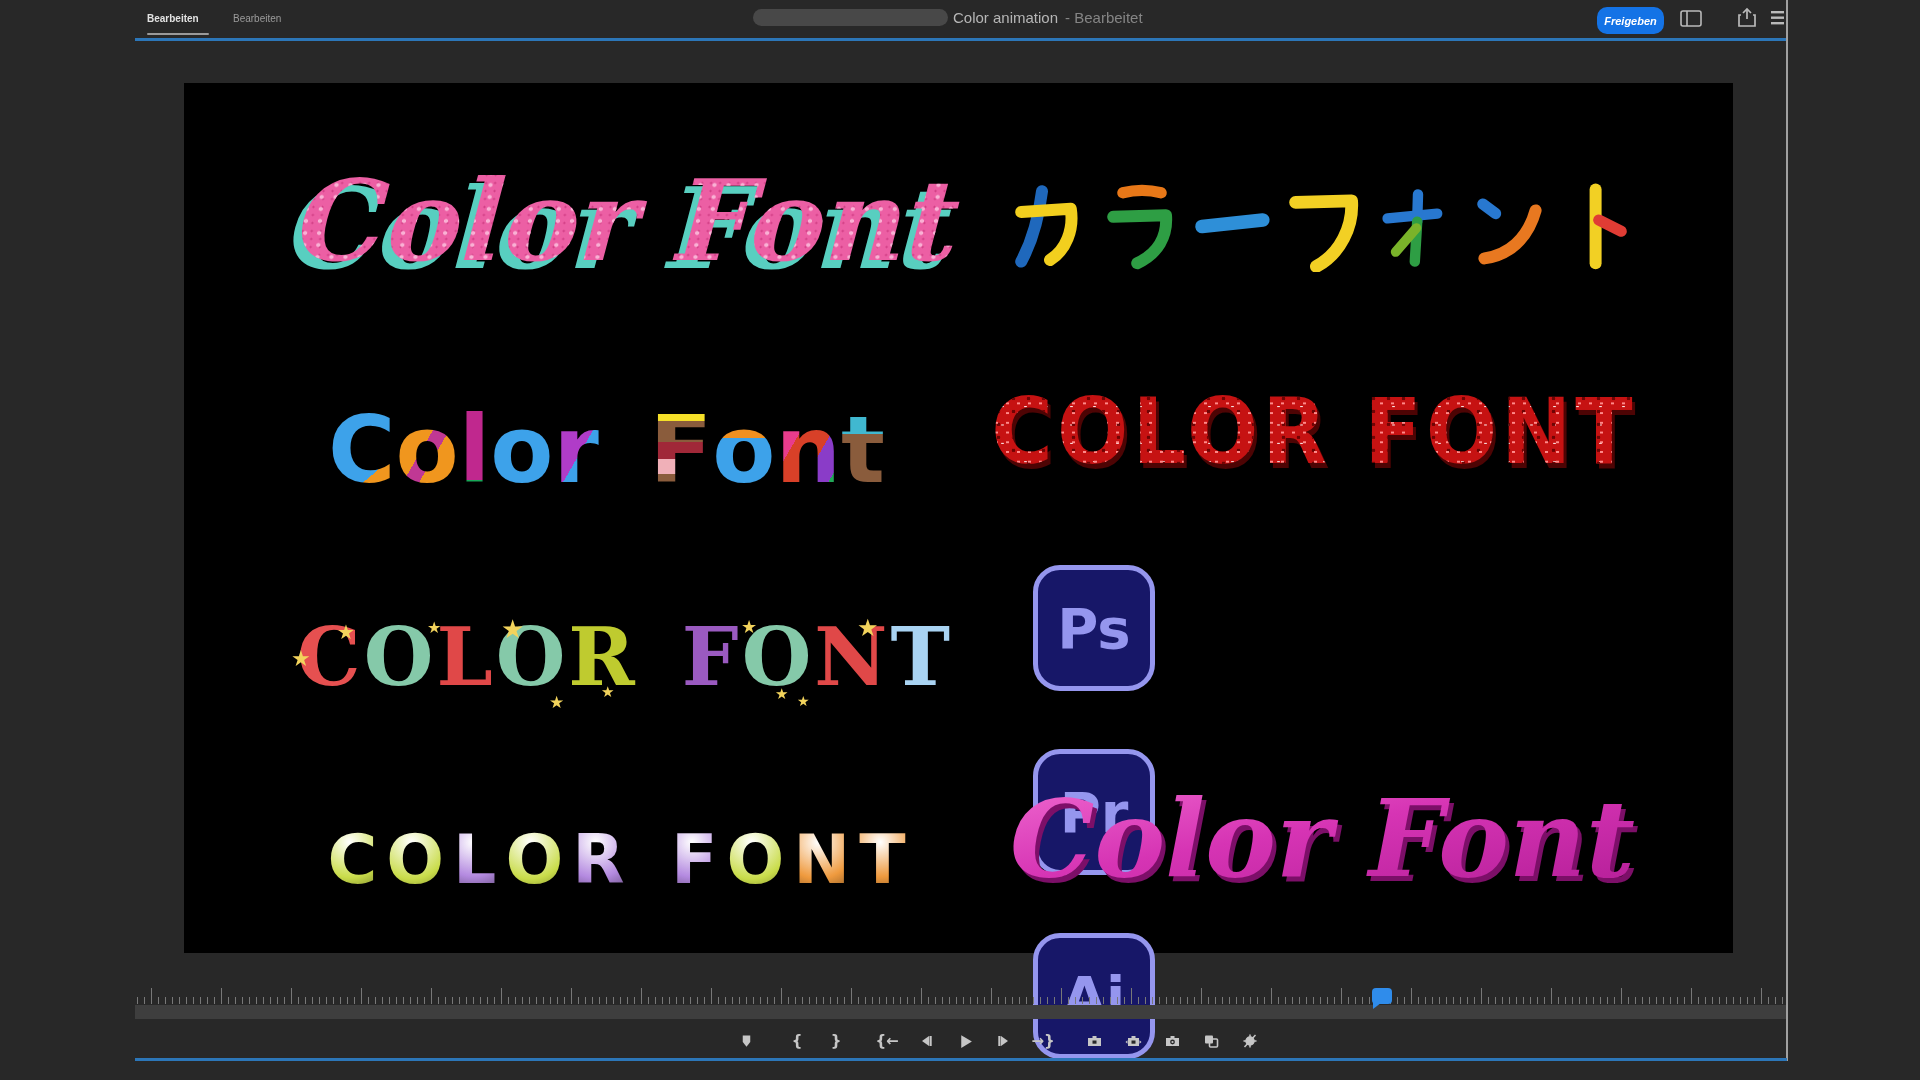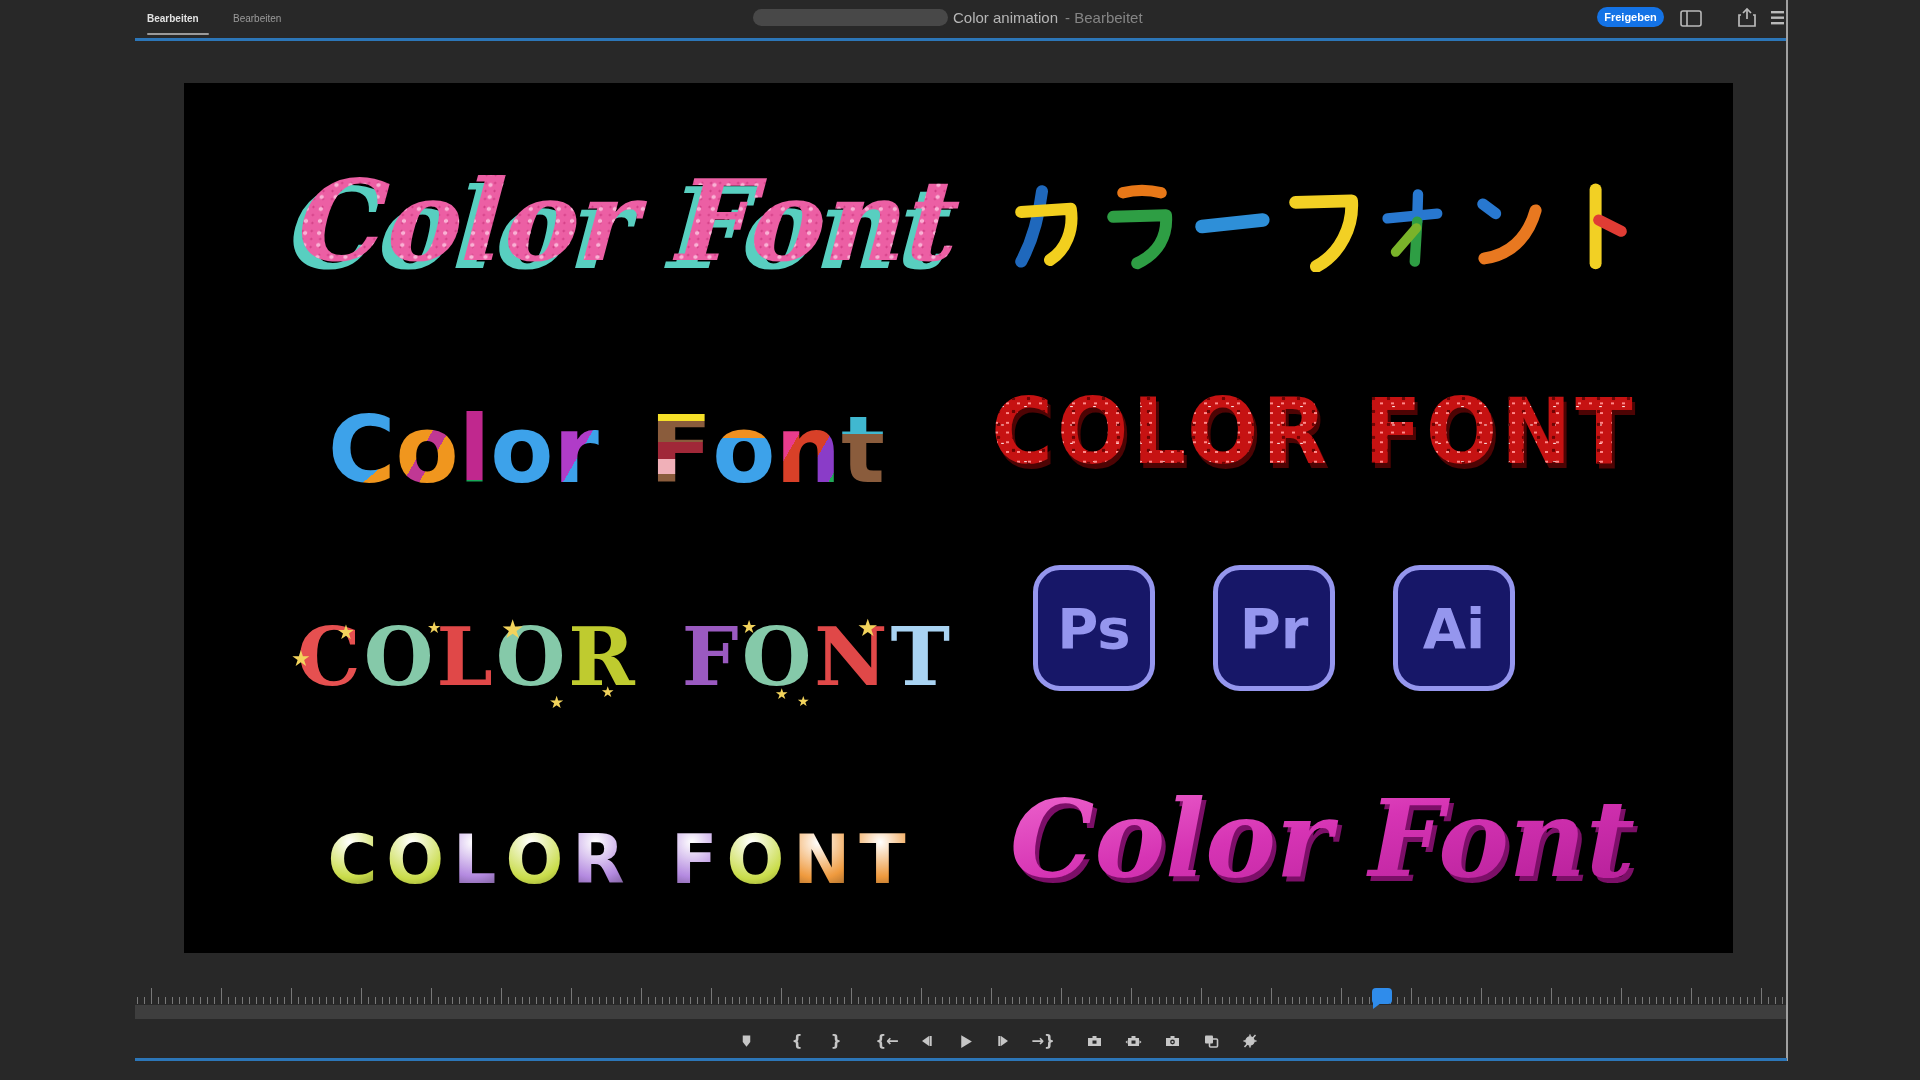--- a/index.html
+++ b/index.html
@@ -9,23 +9,23 @@
   
   .topbar{left:0;top:0;width:1920px;height:38px;}
   .tab{top:9px;font-size:10px;line-height:20px;cursor:default;}
   .tab-active{color:var(--text_bright,#e2e2e2);font-weight:bold;}
   .tab-inactive{color:var(--text_dim,#9b9b9b);}
   .tab-underline{top:33px;height:2px;background:#9a9a9a;border-radius:1px;}
   .proj-pill{left:753px;top:9px;width:195px;height:17px;border-radius:9px;background:#484848;}
   .title-wrap{left:953px;top:9px;font-size:15px;display:flex;gap:7px;white-space:nowrap;}
   .title-main{color:#b6b6b6;}
   .title-mod{color:#858585;text-align:right;}
-  .share-btn{left:1597px;top:7px;width:67px;height:20px;border-radius:10px;
+  .share-btn{left:1597px;top:7px;width:67px;height:27px;border-radius:10px;
              background:var(--share_btn,#1473e6);color:#fff;font-size:11px;font-weight:bold;
-             display:flex;align-items:center;justify-content:center;}
+             display:flex;align-items:center;justify-content:center;font-style:italic;}
   .hicon{color:#b9b9b9;}
   .accent-line-top{left:135px;top:38px;width:1652px;height:3px;background:var(--accent_blue,#2c76b8);}
   .accent-line-bottom{left:135px;top:1058px;width:1652px;height:3px;background:var(--accent_blue,#2c76b8);}
   .win-divider{left:1786px;top:0;width:2px;height:1061px;background:#a0a0a0;}
   
   .canvas{left:184px;top:83px;width:1549px;height:870px;background:var(--canvas_bg,#000);}
   .item{display:flex;align-items:center;justify-content:center;}
   .stack{position:relative;display:inline-block;white-space:nowrap;}
   .layer{position:absolute;left:0;top:0;white-space:nowrap;}
   .layer-top{position:relative;white-space:nowrap;}
@@ -50,21 +50,21 @@
   .word{white-space:nowrap;}
   .word .ltr{display:inline-block;}
   .w-round{font-family:"DejaVu Sans",sans-serif;font-weight:bold;font-size:92px;}
   .w-round .ltr{-webkit-background-clip:text;background-clip:text;color:transparent;}
   .w-star{font-family:"DejaVu Serif",serif;font-weight:bold;font-size:80px;letter-spacing:3px;}
   .w-bubble{font-family:"DejaVu Sans",sans-serif;font-weight:bold;font-size:68px;letter-spacing:9px;}
   .w-bubble .ltr{-webkit-background-clip:text;background-clip:text;color:transparent;
      text-shadow:0 6px 10px rgba(0,0,0,.0);}
   .star{position:absolute;color:#f2d35c;line-height:1;}
   
-  .badges{left:1033px;top:565px;display:flex;gap:58px;}
+  .badges{left:1033px;top:565px;display:flex;gap:58px;flex-direction:column;}
   .badge{width:122px;height:126px;border:5px solid #9596ee;border-radius:27px;background:#171768;
          display:flex;align-items:center;justify-content:center;box-sizing:border-box;
          color:#9596ee;font-size:56px;font-weight:bold;font-family:"DejaVu Sans",sans-serif;}
   
   .kata{display:flex;gap:10px;align-items:center;}
   .kata svg{display:block;}
   
   .ruler{left:135px;top:988px;width:1651px;height:16px;
      background-image:linear-gradient(90deg,var(--ruler_tick,#777) 0 1px,rgba(0,0,0,0) 1px),
                       linear-gradient(90deg,var(--ruler_tick,#777) 0 1px,rgba(0,0,0,0) 1px);

